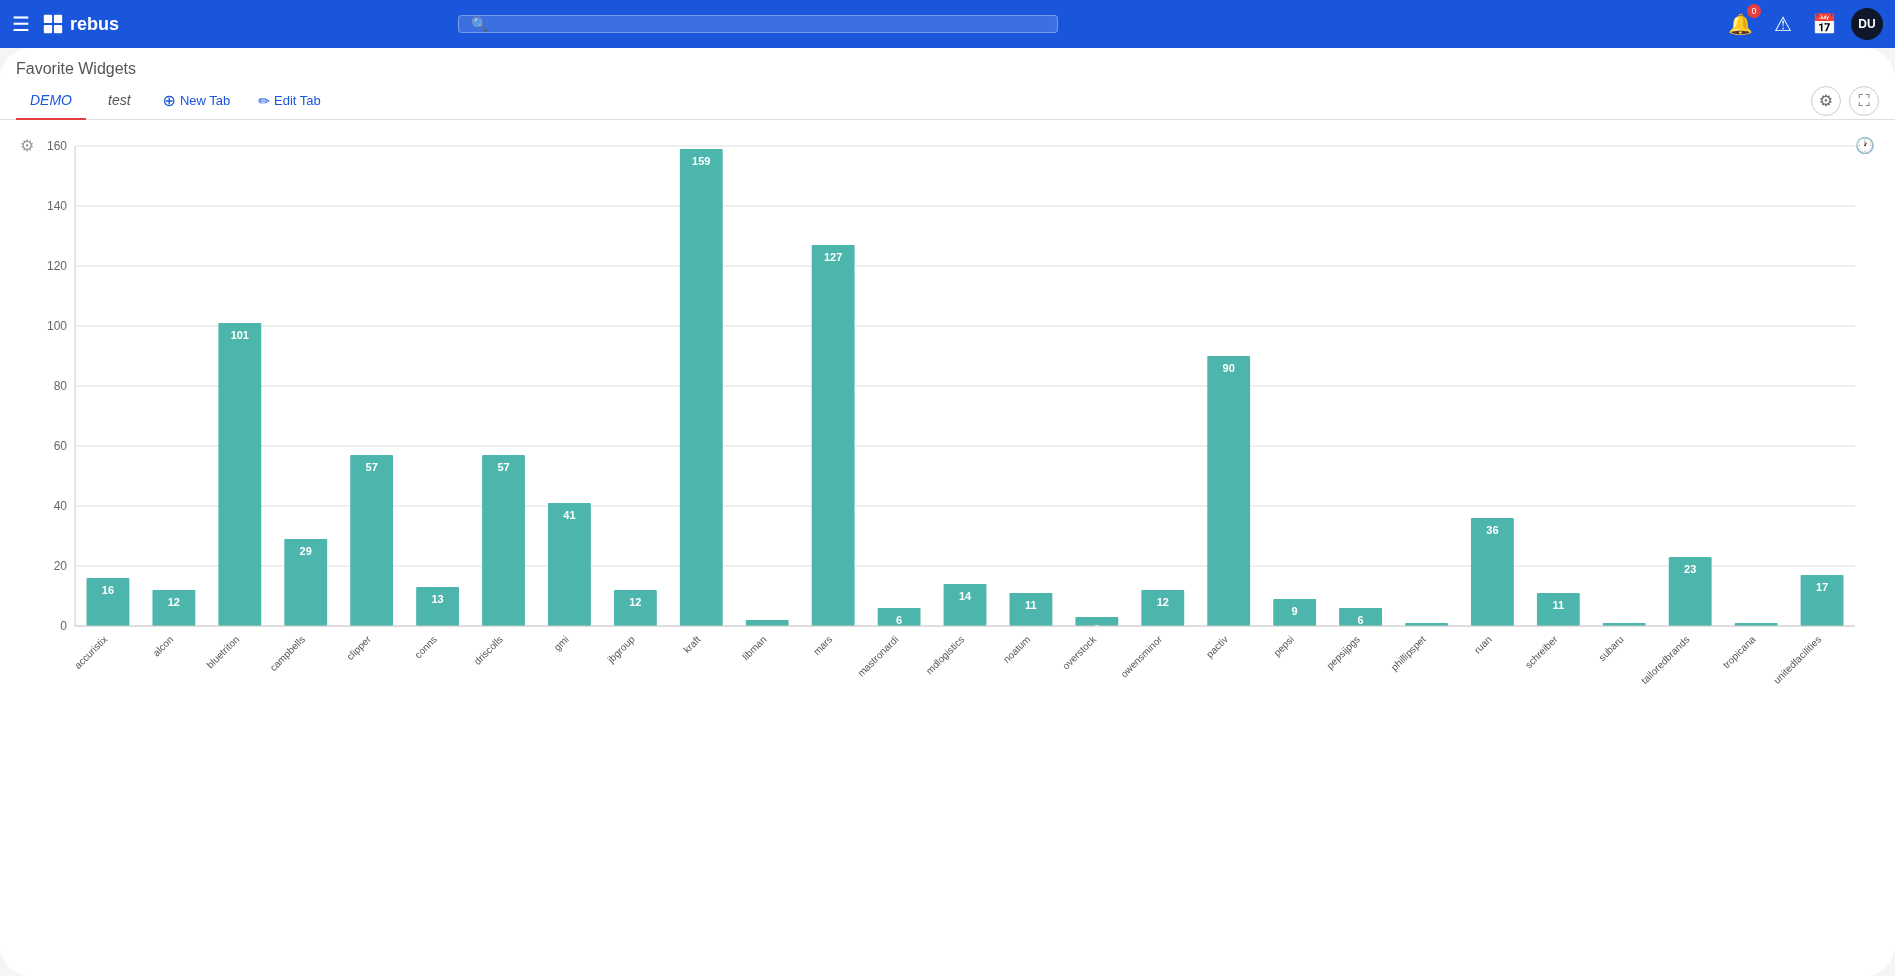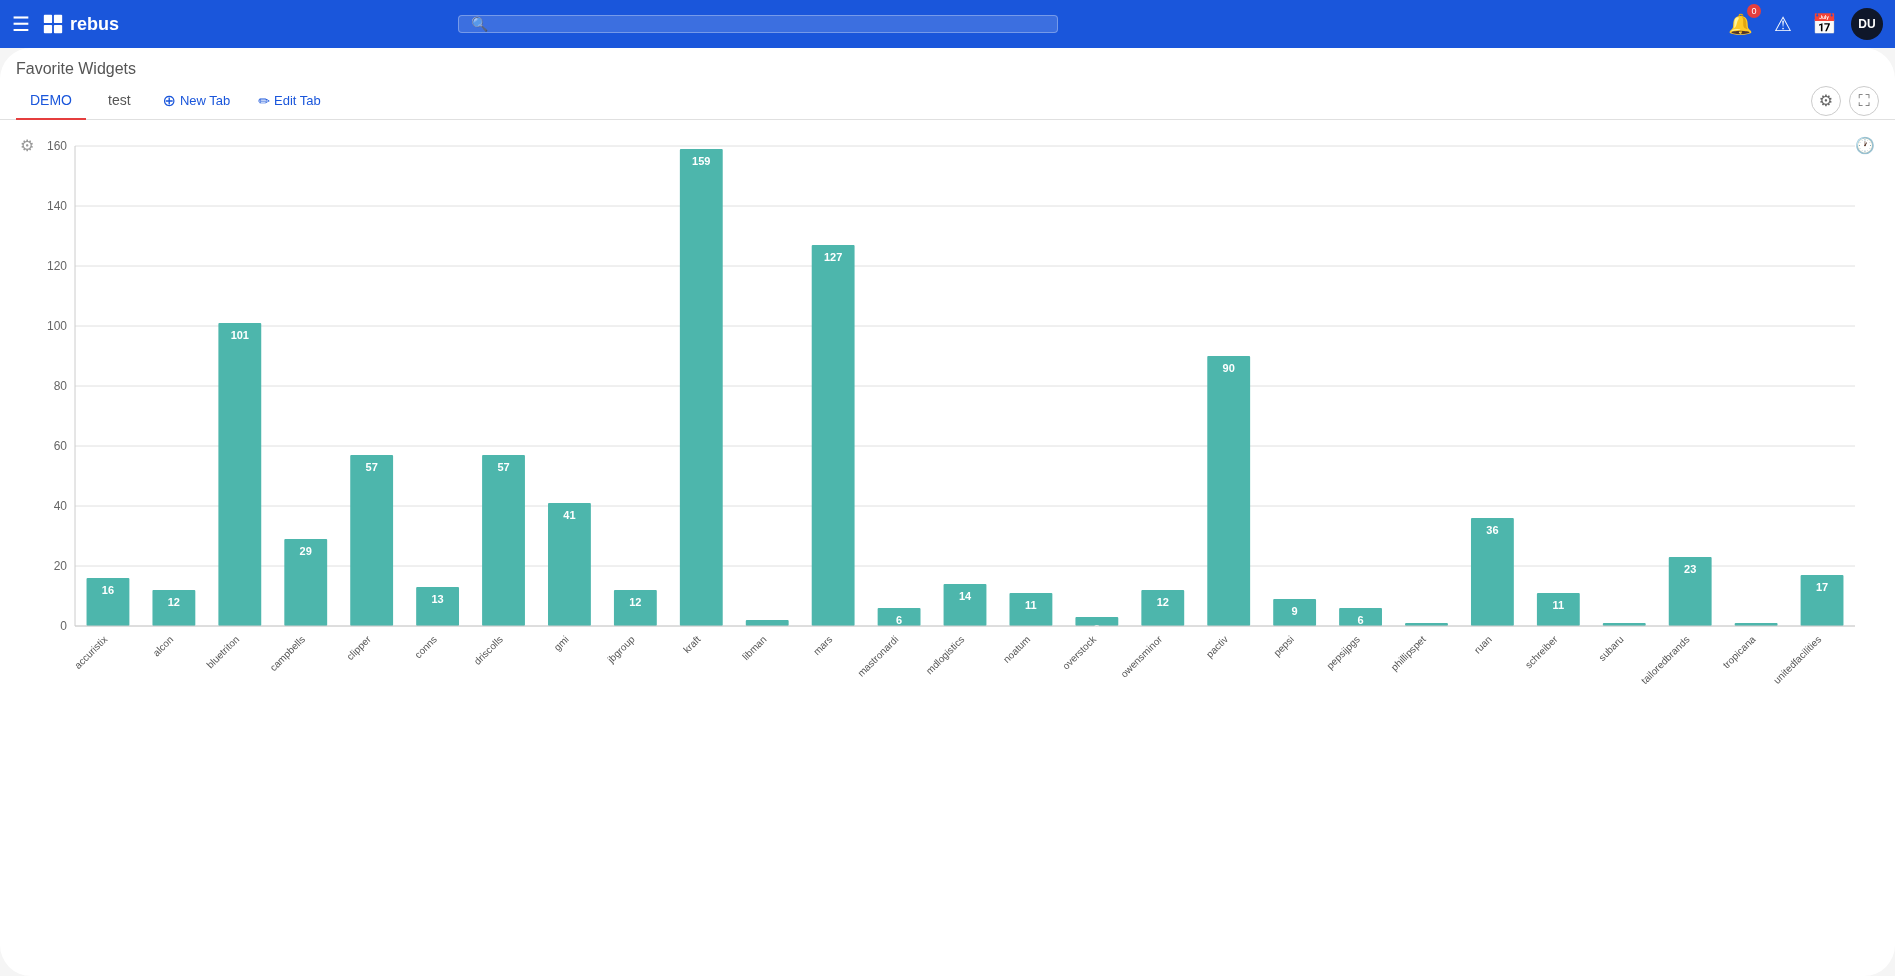--- a/index.html
+++ b/index.html
@@ -89,20 +89,21 @@
       border-bottom: 1px solid #e0e0e0;
       gap: 8px;
     }
     .tab {
       padding: 10px 14px;
       font-size: 14px;
       cursor: pointer;
       color: #555;
       border-bottom: 2px solid transparent;
       margin-bottom: -1px;
+      font-style: italic;
     }
     .tab.active { color: #1a56db; border-bottom: 2px solid #e53e3e; font-weight: 500; }
     .tab-action {
       display: flex;
       align-items: center;
       gap: 4px;
       padding: 6px 10px;
       font-size: 13px;
       color: #1a56db;
       cursor: pointer;

